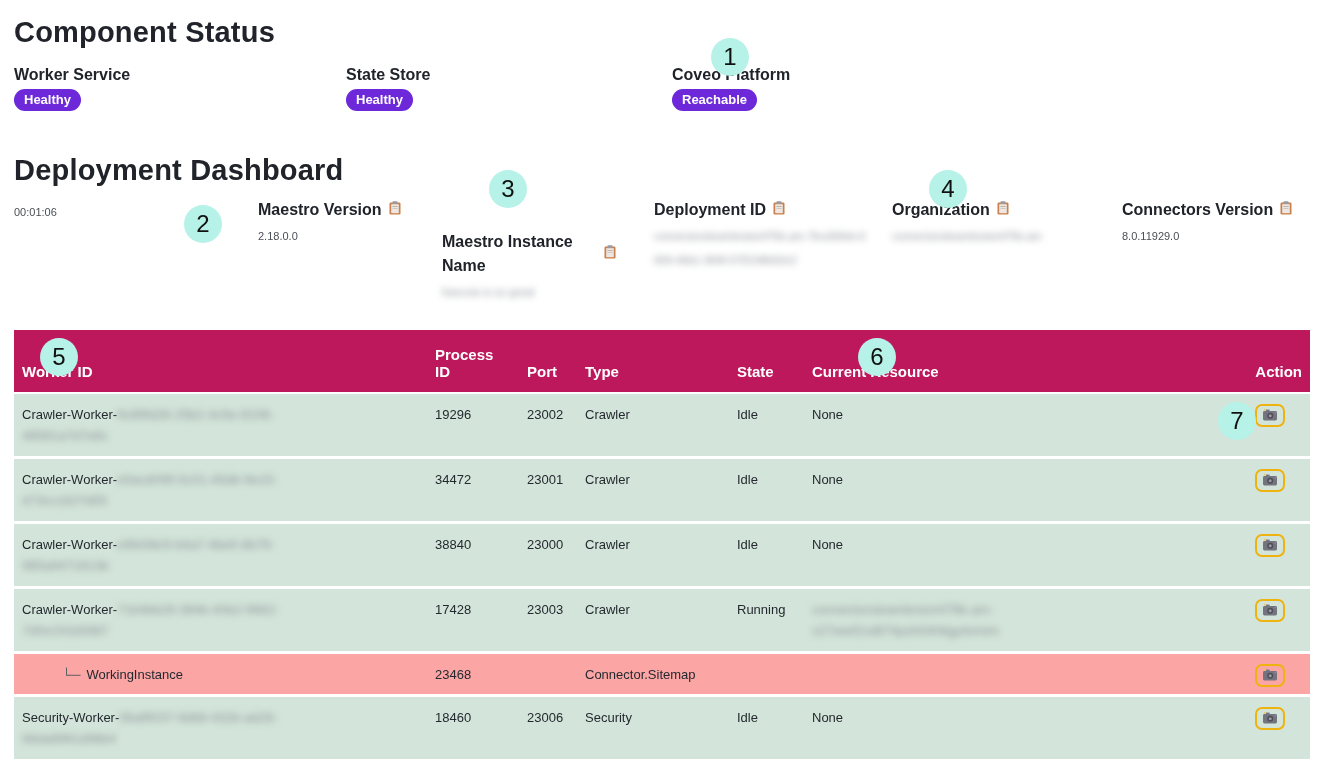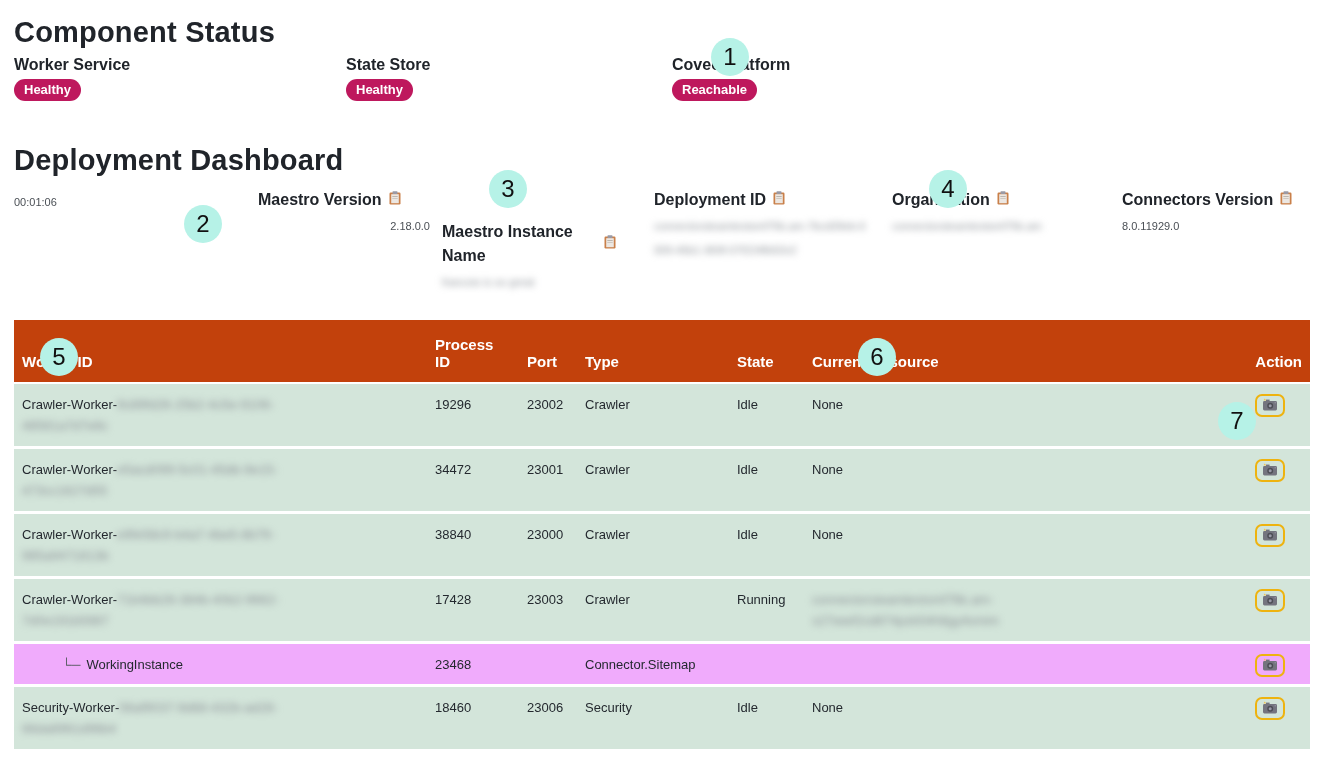--- a/index.html
+++ b/index.html
@@ -4,48 +4,48 @@
 <style>
   * { margin:0; padding:0; box-sizing:content-box; }
   html,body { width:1326px; height:763px; overflow:hidden; background:#fff;
               font-family:"Liberation Sans","DejaVu Sans",sans-serif; color:#24292f; }
   .page { position:relative; width:1296px; height:763px; padding:0 16px 0 14px; }
 
   h1.section-title { font-size:29px; line-height:37px; font-weight:600; color:#20242a; letter-spacing:0.2px; }
   .title-cs { margin-top:14px; height:37px; }
   .title-dd { margin-top:42px; height:37px; }
 
-  .status-row { margin-top:4px; height:45px; display:flex; }
+  .status-row { margin-top:14px; height:45px; display:flex; }
   .status-col1 { width:332px; } .status-col2 { width:326px; } .status-col3 { flex:1; }
   .status-label { font-size:16px; line-height:19px; font-weight:700; color:#20242a; }
-  .badge { display:inline-block; margin-top:5px; background:#be185d; color:#fff;
+  .badge { display:inline-block; margin-top:5px; background:#6d28d9; color:#fff;
            font-size:13px; font-weight:700; padding:3px 10px 4px; border-radius:11px; }
 
   .fields-row { margin-top:9px; height:132px; display:flex; }
   .field { padding-right:12px; }
-  .f1{width:232px;} .f2{width:172px;text-align:right;} .f3{width:200px;margin-top:32px;} .f4{width:226px;} .f5{width:218px;} .f6{flex:1;}
+  .f1{width:232px;} .f2{width:172px;} .f3{width:200px;margin-top:32px;} .f4{width:226px;} .f5{width:218px;} .f6{flex:1;}
   .field-label { display:flex; align-items:center; gap:7px; font-size:16px; line-height:24px;
                  font-weight:700; color:#20242a; }
   .f3 .field-label { align-items:center; }
   .f3 .label-text { width:132px; }
   .f3 .copy-wrap { margin-left:auto; margin-right:26px; }
   .field-value { margin-top:2px; font-size:11px; line-height:24px; color:#4a4f55;
                  max-width:215px; word-break:break-all; }
   .blur { filter:blur(3.5px); color:#8d9298; }
 
   table.workers { width:1296px; border-collapse:collapse; table-layout:fixed; }
   col.c1{width:413px;} col.c2{width:92px;} col.c3{width:58px;} col.c4{width:152px;}
   col.c5{width:75px;} col.c6{width:438px;} col.c7{width:68px;}
-  thead th { background:#c2410c; color:#fff; font-size:15px; font-weight:700; text-align:left;
+  thead th { background:#be185d; color:#fff; font-size:15px; font-weight:700; text-align:left;
              vertical-align:bottom; height:40px; padding:10px 8px 12px; border-bottom:2px solid #fff; }
   thead th.th-action { text-align:right; }
   tbody td { vertical-align:top; font-size:13px; line-height:21px; color:#24292f;
              padding:10px 8px 0; border-bottom:3px solid #fff; word-break:break-all; }
   tr.row-green td { background:#d3e5da; }
-  tr.row-gray  td { background:#f0abfc; }
+  tr.row-gray  td { background:#fca5a5; }
   tr.row-tall td { height:52px; }
   tr.row-short td { height:30px; }
   td.td-worker { padding-left:8px; }
   td.td-action { padding-left:13px; }
   .worker-prefix { white-space:nowrap; }
   .tree-glyph { color:#555a60; padding:0 6px 0 40px; }
   .resource-blur { display:inline-block; max-width:240px; }
 
   .action-btn { display:inline-flex; align-items:center; justify-content:center;
                 width:22px; height:17px; background:transparent; border:2px solid #eeb30f;

